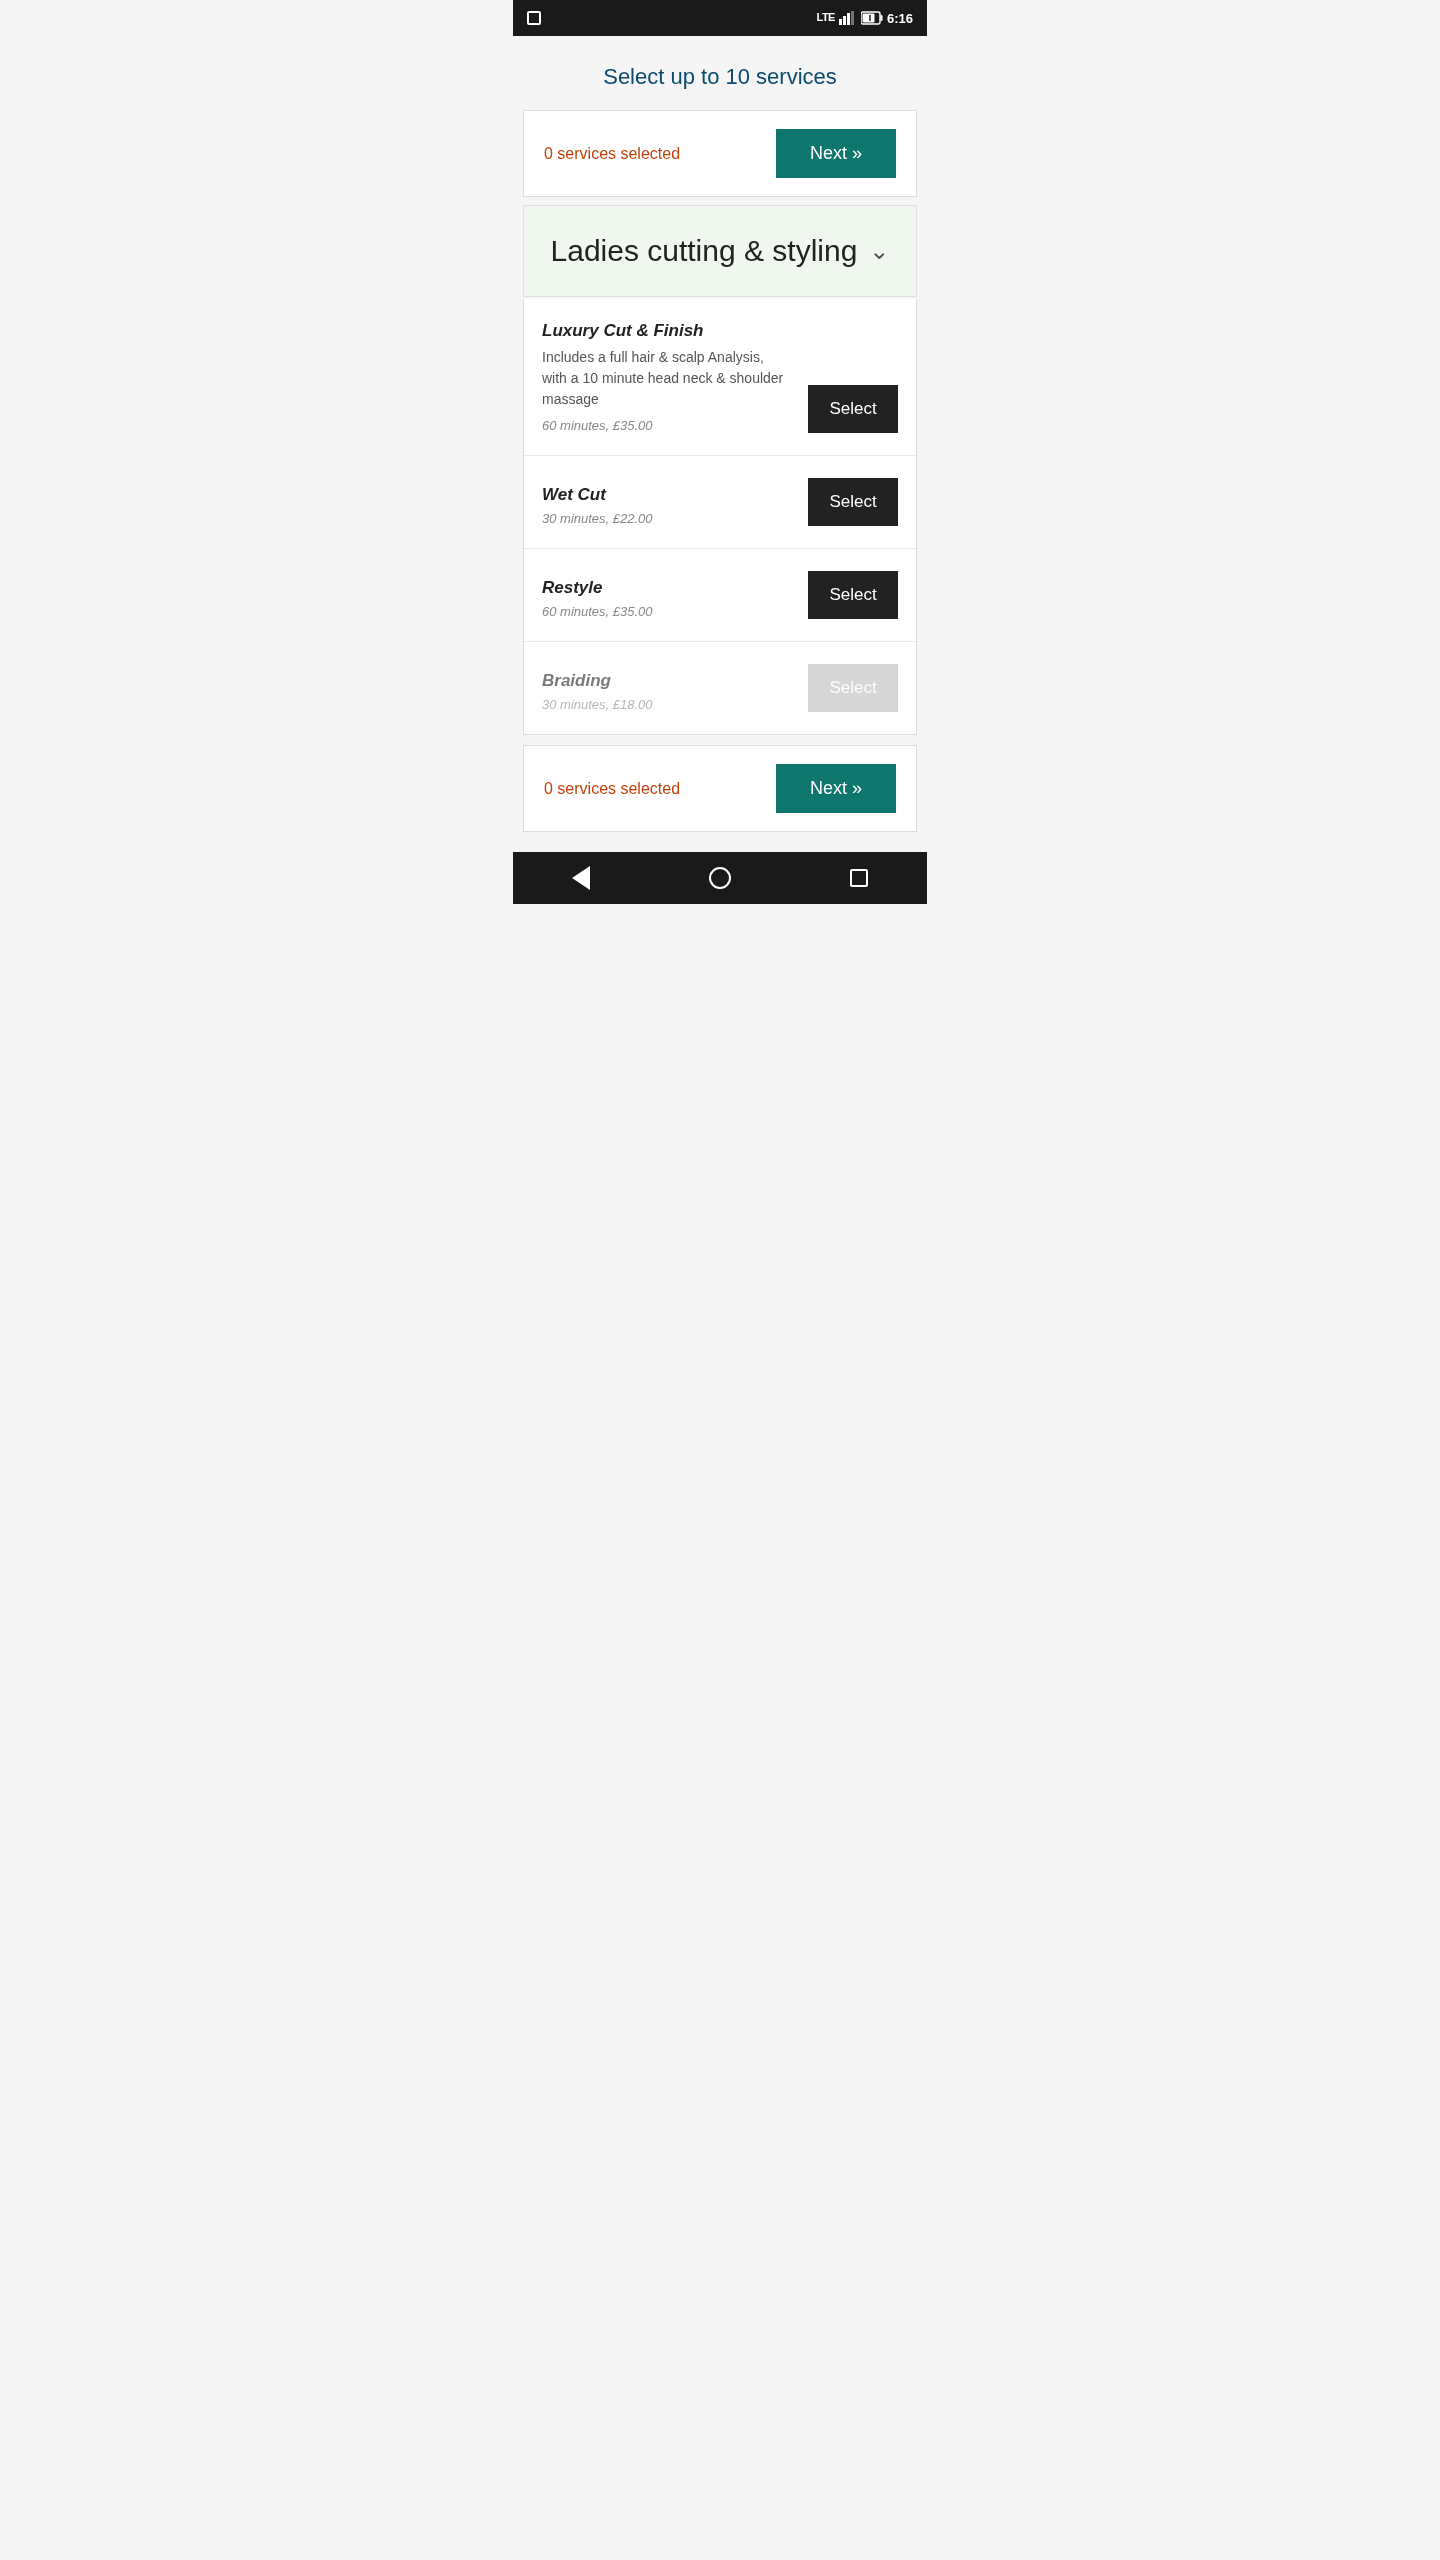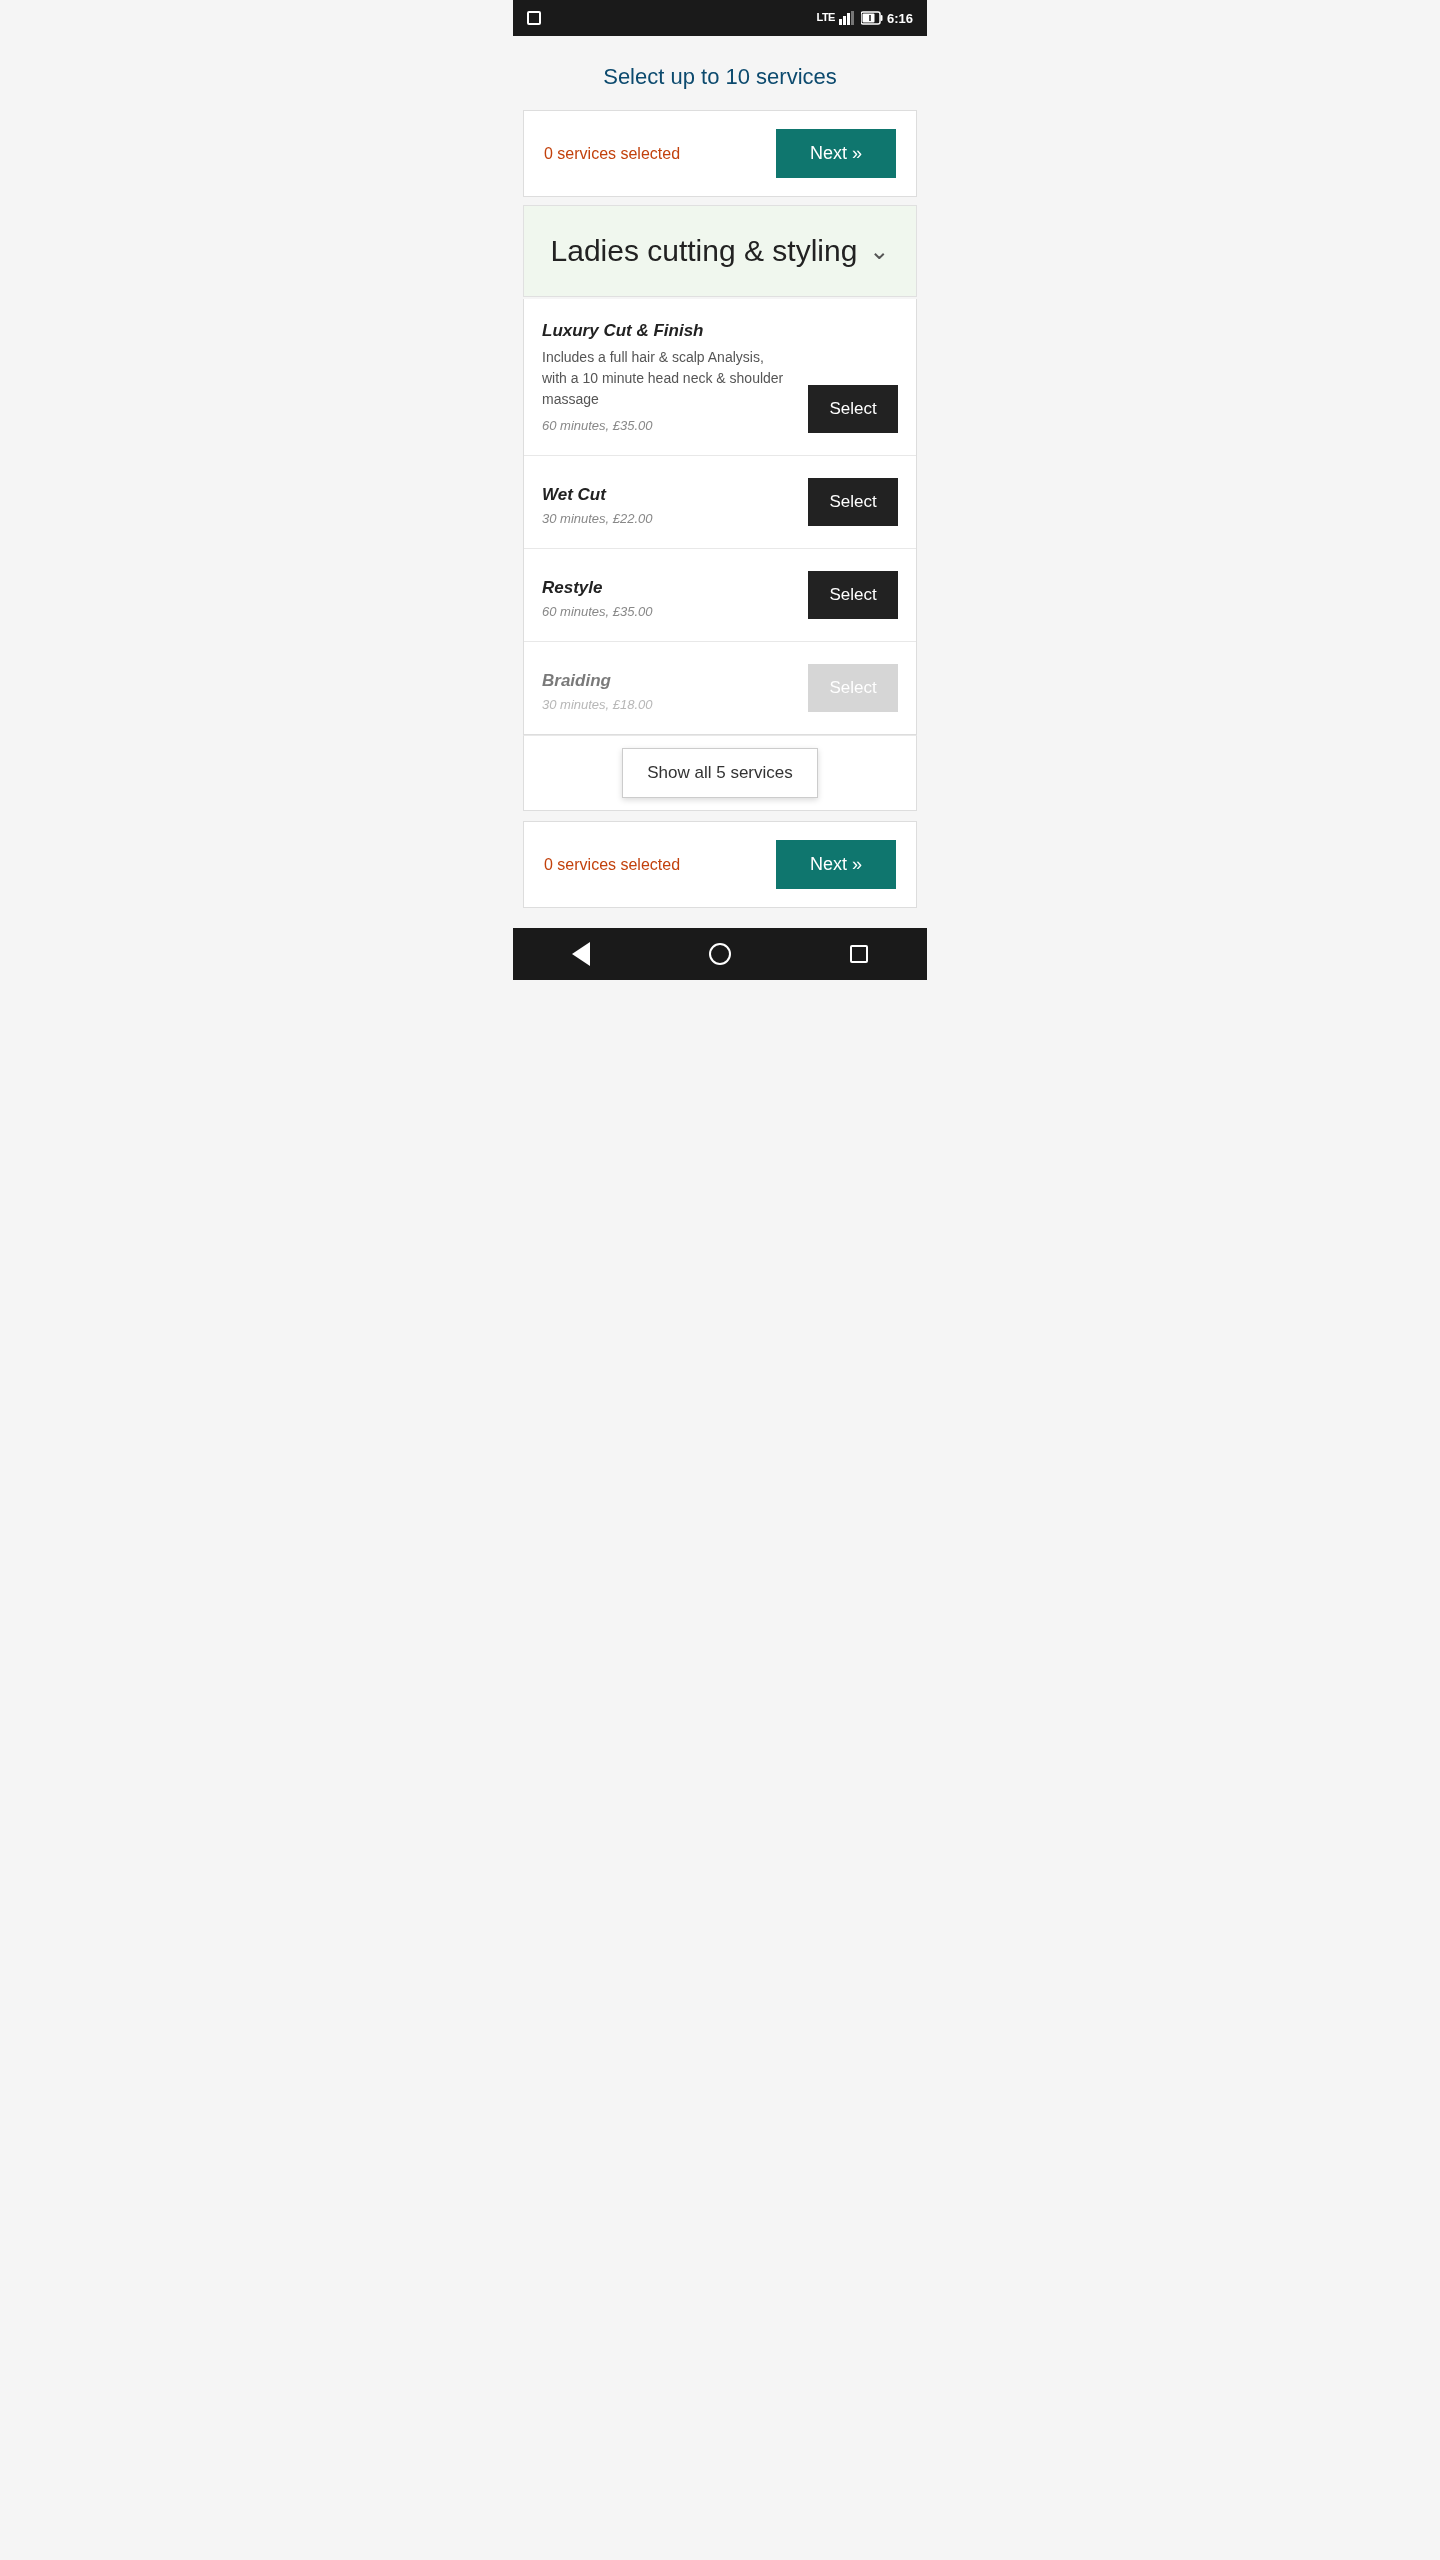--- a/index.html
+++ b/index.html
@@ -345,23 +345,20 @@
     <div class="service-item dimmed">
       <div class="service-info">
         <div class="service-name">Braiding</div>
         <div class="service-meta">30 minutes, £18.00</div>
       </div>
       <button class="select-button disabled">Select</button>
     </div>
 
   </div>
 
-  <div class="show-all-container">
-    <button class="show-all-button">Show all 5 services</button>
-  </div>
 
   <div class="bottom-selection-bar">
     <span class="services-selected-text">0 services selected</span>
     <button class="next-button">Next »</button>
   </div>
 
 </div>
 
 <div class="nav-bar">
   <button class="nav-button">

